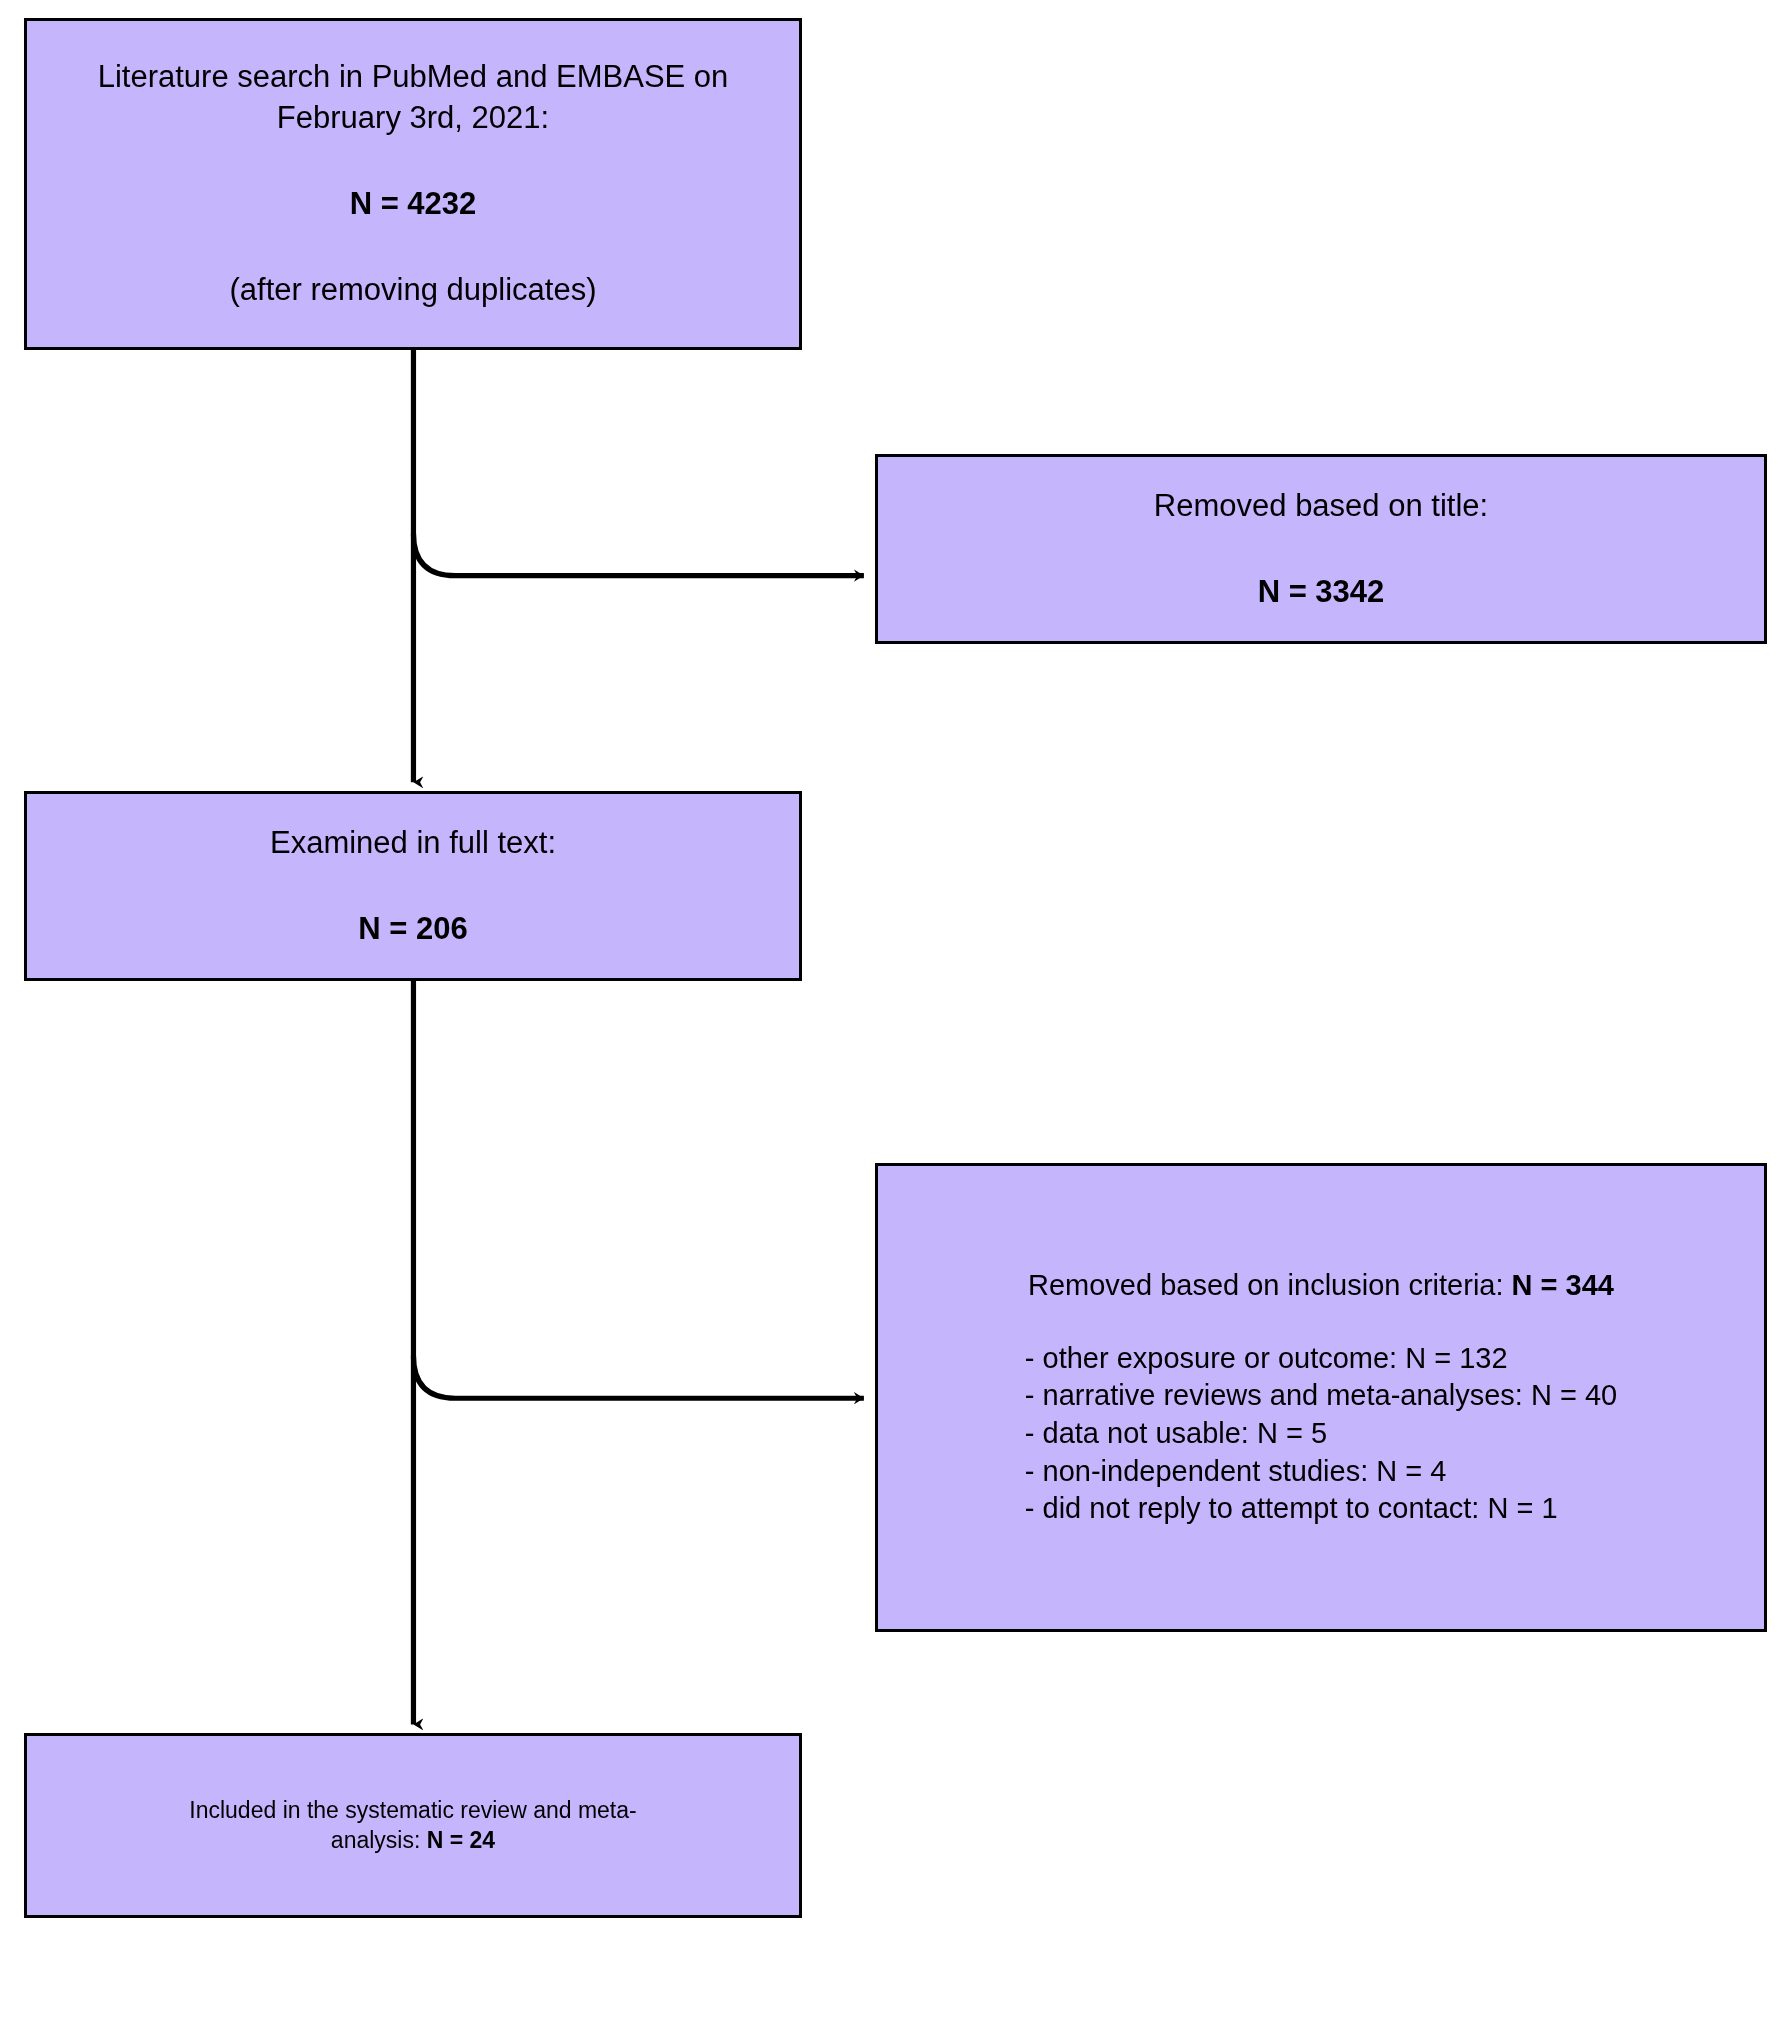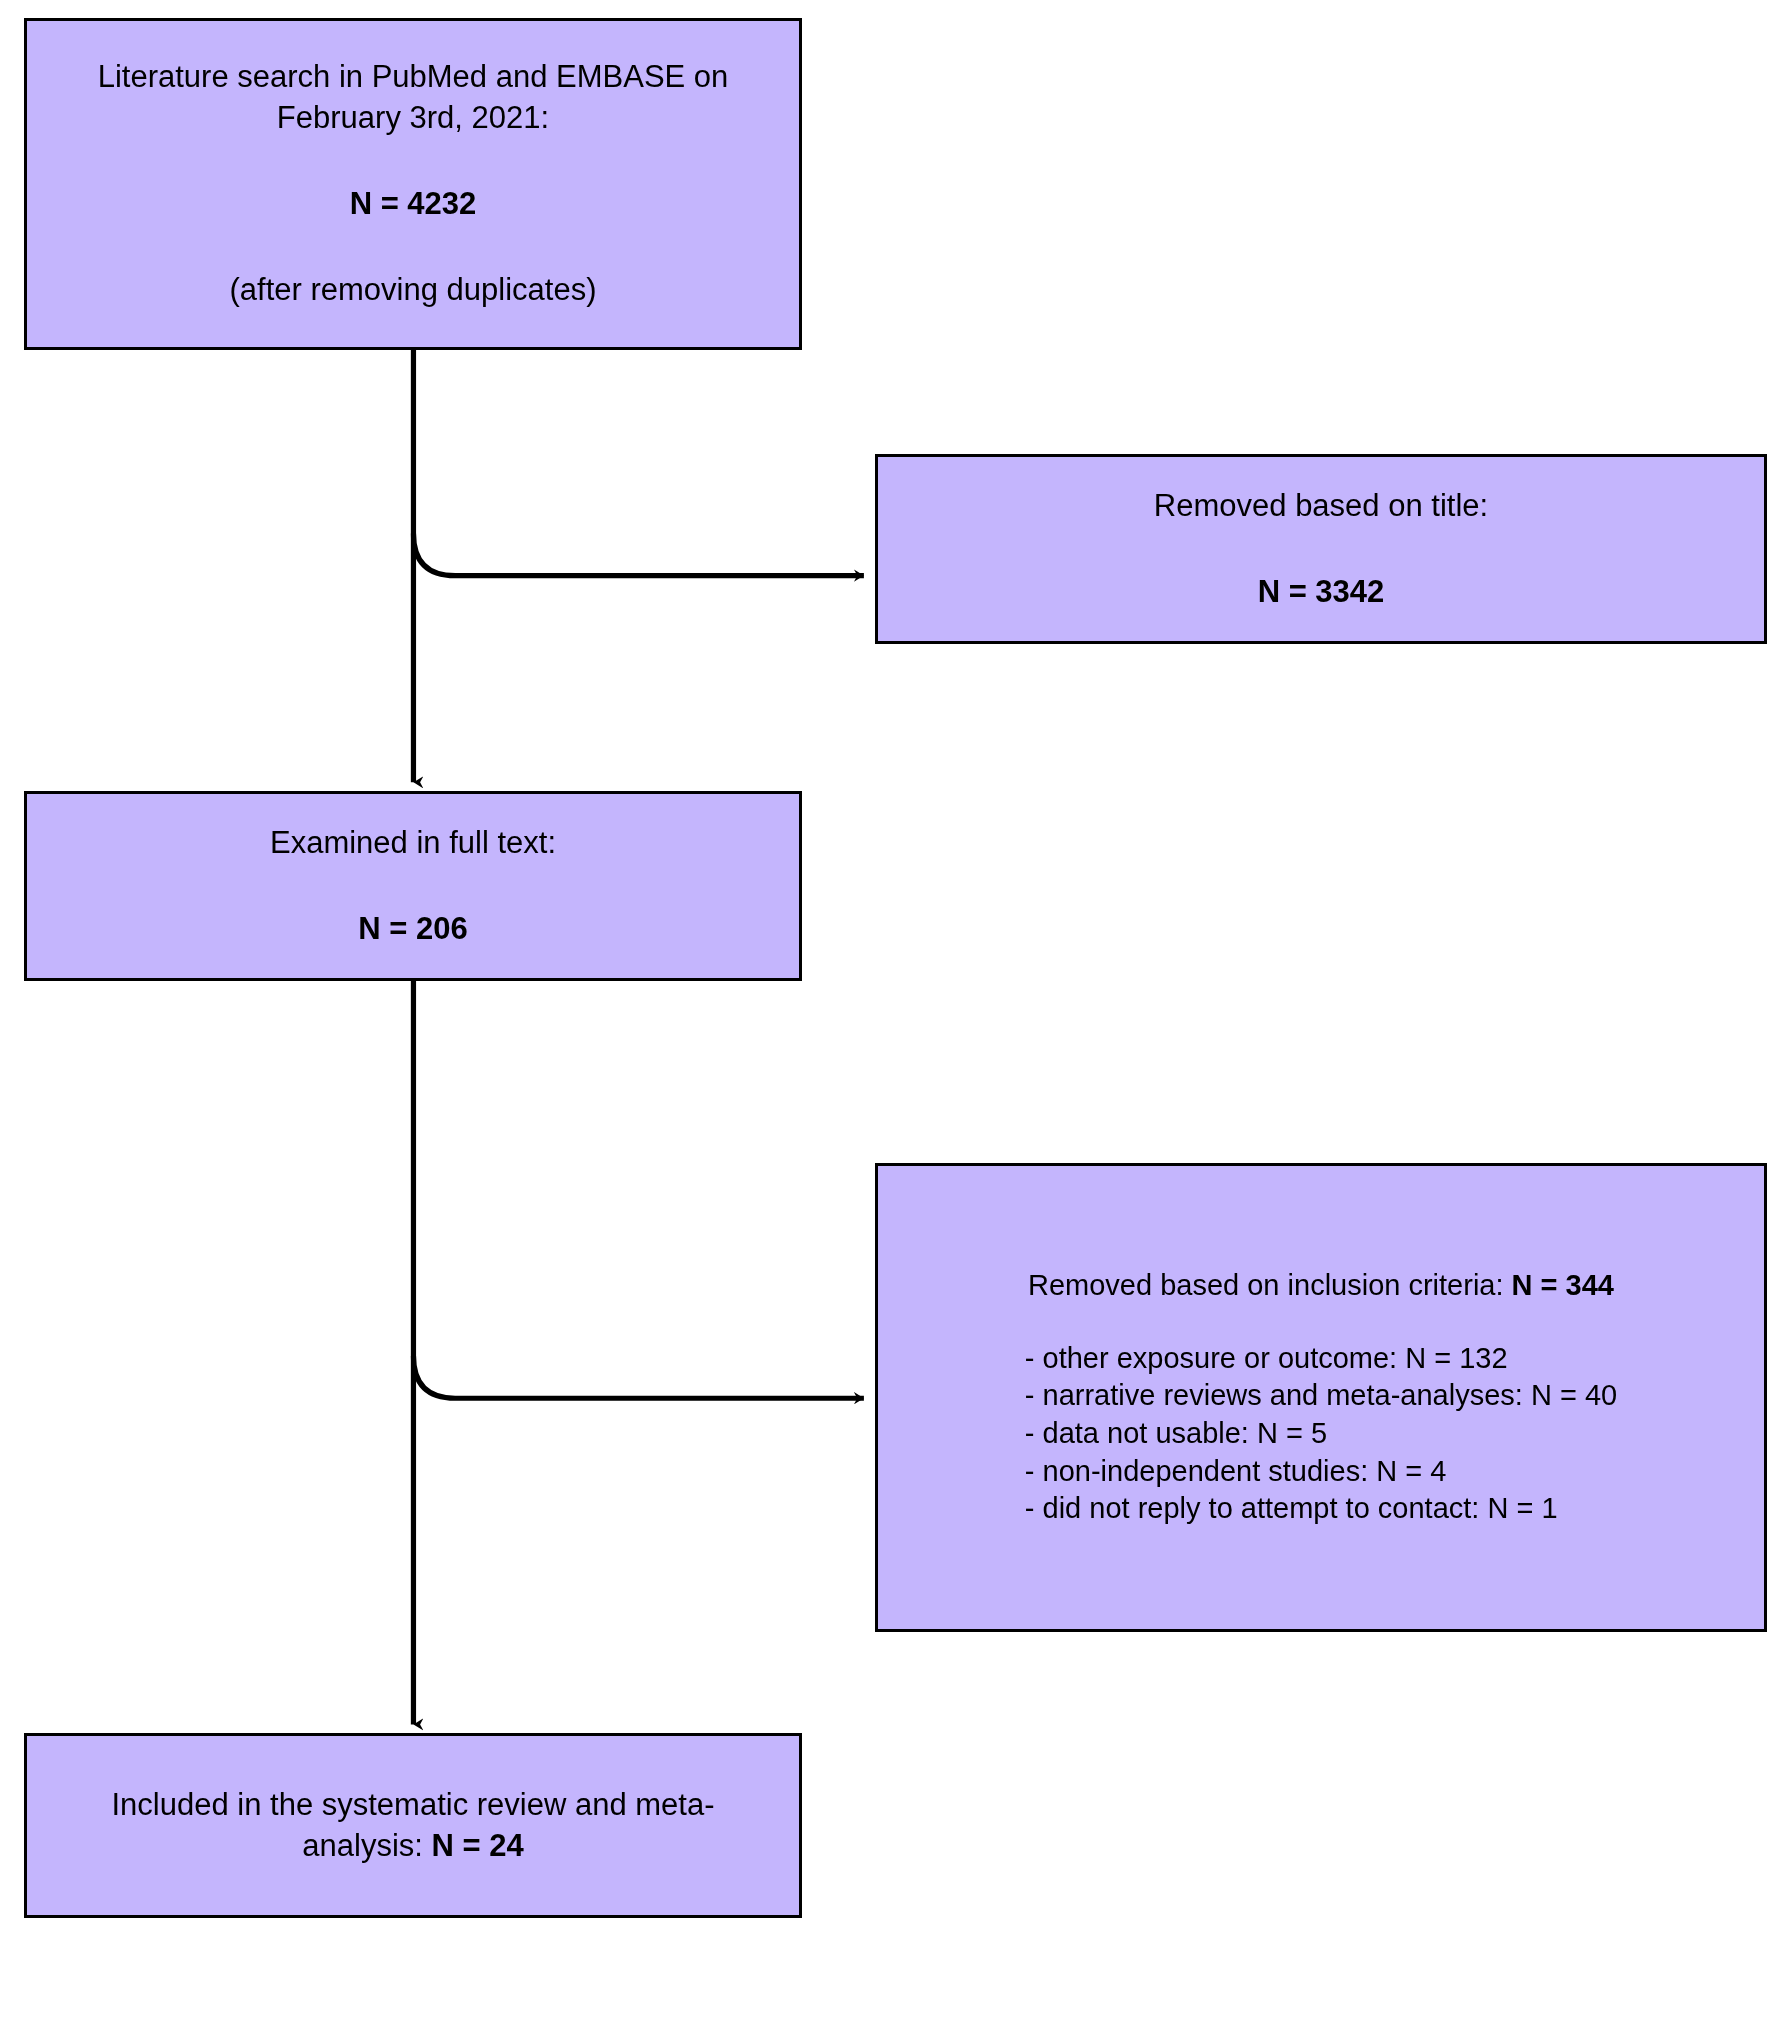--- a/index.html
+++ b/index.html
@@ -43,21 +43,21 @@
   
   #box-search      { left: 24px;  top: 18px;   width: 778px; height: 332px; }
   #box-title       { left: 875px;top: 454px; width: 892px; height: 190px; }
   #box-fulltext    { left: 24px;  top: 791px; width: 778px; height: 190px; }
   #box-criteria    { left: 875px;top: 1163px; width: 892px; height: 469px; }
   #box-included    { left: 24px;  top: 1733px; width: 778px; height: 185px; }
 
   #box-search .line   { font-size: 31px; }
   #box-title .line    { font-size: 31px; }
   #box-fulltext .line { font-size: 31px; }
-  #box-included .line { font-size: 31px; }
+  #box-included .line { font-size: 23px; }
   #box-criteria .line { font-size: 29px; }
   #box-criteria .crit-list { margin-top: 35px; }
 
   svg#connectors {
     position: absolute;
     left: 0;
     top: 0;
     width: 1788px;
     height: 2035px;
     pointer-events: none;

